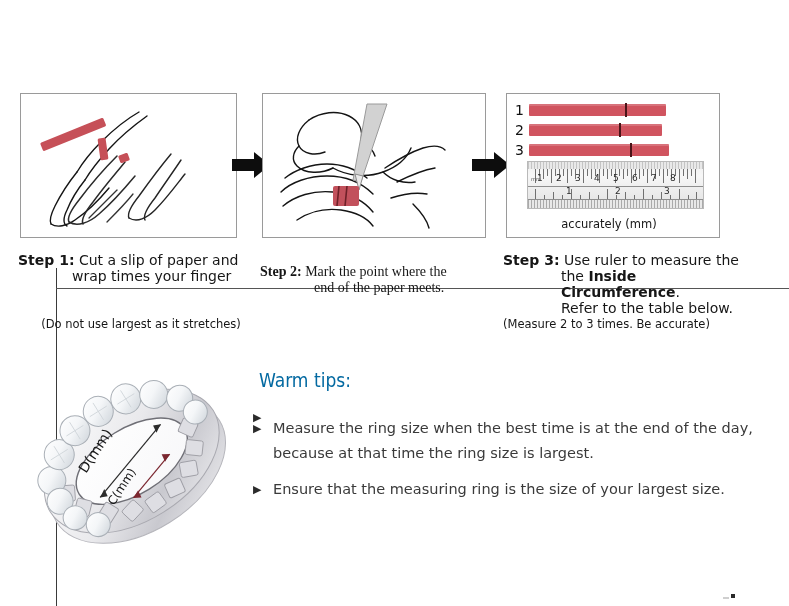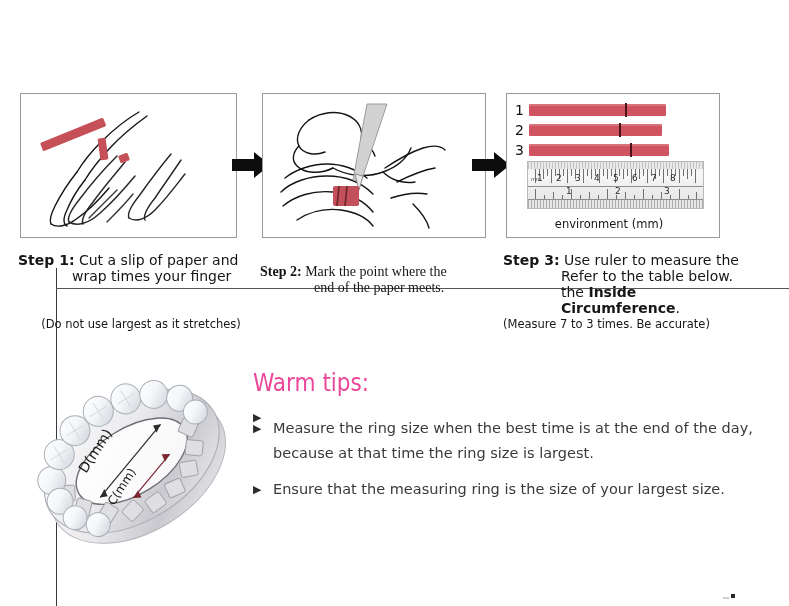--- a/index.html
+++ b/index.html
@@ -70,21 +70,21 @@
   .inticks{position:absolute;left:2px;bottom:9px;height:14px;right:0;}
   .inticks i{position:absolute;bottom:0;width:1px;background:#707070;}
   .inlabels{position:absolute;left:0;bottom:10px;height:14px;right:0;}
   .inlabels span{position:absolute;font-size:9px;color:#2a2a2a;line-height:14px;}
   .mmcap{position:absolute;left:0;right:8px;bottom:6px;text-align:center;font-size:11.5px;color:#161616;}
 
   
   #ring{position:absolute;left:22px;top:356px;width:228px;height:225px;}
 
   
-  .tips-title{position:absolute;left:253px;top:369px;font-size:24px;color:#ec4899;
+  .tips-title{position:absolute;left:259px;top:369px;font-size:19px;color:#0369a1;
     font-family:"DejaVu Sans Condensed","DejaVu Sans",sans-serif;font-stretch:condensed;}
   .tips{position:absolute;left:253px;top:405px;width:520px;}
   .tip{position:relative;padding-left:20px;margin-bottom:11px;
        font-size:14.5px;line-height:25px;color:#3a3a3a;
        font-family:"DejaVu Sans","Liberation Sans",sans-serif;}
   .tip .bullet{position:absolute;left:0;top:0;font-size:11px;line-height:25px;color:#2b2b2b;}
 
   .speck{position:absolute;left:731px;top:594px;width:4px;height:4px;background:#2a2a2a;}
   .speck2{position:absolute;left:723px;top:597px;width:6px;height:2px;background:#cfcfcf;}
 </style>
@@ -278,44 +278,44 @@
           <i style="left:158px;height:4px;"></i>
         <i style="left:166px;height:7px;"></i>
       </div>
       <div class="inlabels">
         <span style="left:38px;">1</span>
         <span style="left:87px;">2</span>
         <span style="left:136px;">3</span>
       </div>
     </div>
 
-    <div class="mmcap">environment (mm)</div>
+    <div class="mmcap">accurately (mm)</div>
   </div>
 
   <div class="cap" id="cap1">
     <b>Step 1:</b>
     <span>Cut a slip of paper and</span>
     <span class="ind">wrap times your finger</span>
   </div>
 
   <div class="cap" id="cap2">
     <b>Step 2:</b>
     <span>Mark the point where the</span>
     <span class="ind">end of the paper meets.</span>
   </div>
 
   <div class="cap" id="cap3">
     <b>Step 3:</b>
     <span>Use ruler to measure the</span>
+    <span class="ind2"><span>the </span><b>Inside Circumference</b><span>.</span></span>
     <span class="ind2">Refer to the table below.</span>
-    <span class="ind2"><span>the </span><b>Inside Circumference</b><span>.</span></span>
   </div>
 
   <div class="note" id="note1">(Do not use largest as it stretches)</div>
-  <div class="note" id="note3">(Measure 7 to 3 times. Be accurate)</div>
+  <div class="note" id="note3">(Measure 2 to 3 times. Be accurate)</div>
 
   <div id="ring">
     <svg width="228" height="225" viewBox="0 0 228 225">
       <defs>
         <linearGradient id="metal" x1="0" y1="0" x2="1" y2="1">
           <stop offset="0" stop-color="#ffffff"></stop>
           <stop offset="0.45" stop-color="#e9e9ec"></stop>
           <stop offset="0.7" stop-color="#c9c9cf"></stop>
           <stop offset="1" stop-color="#f2f2f4"></stop>
         </linearGradient>

